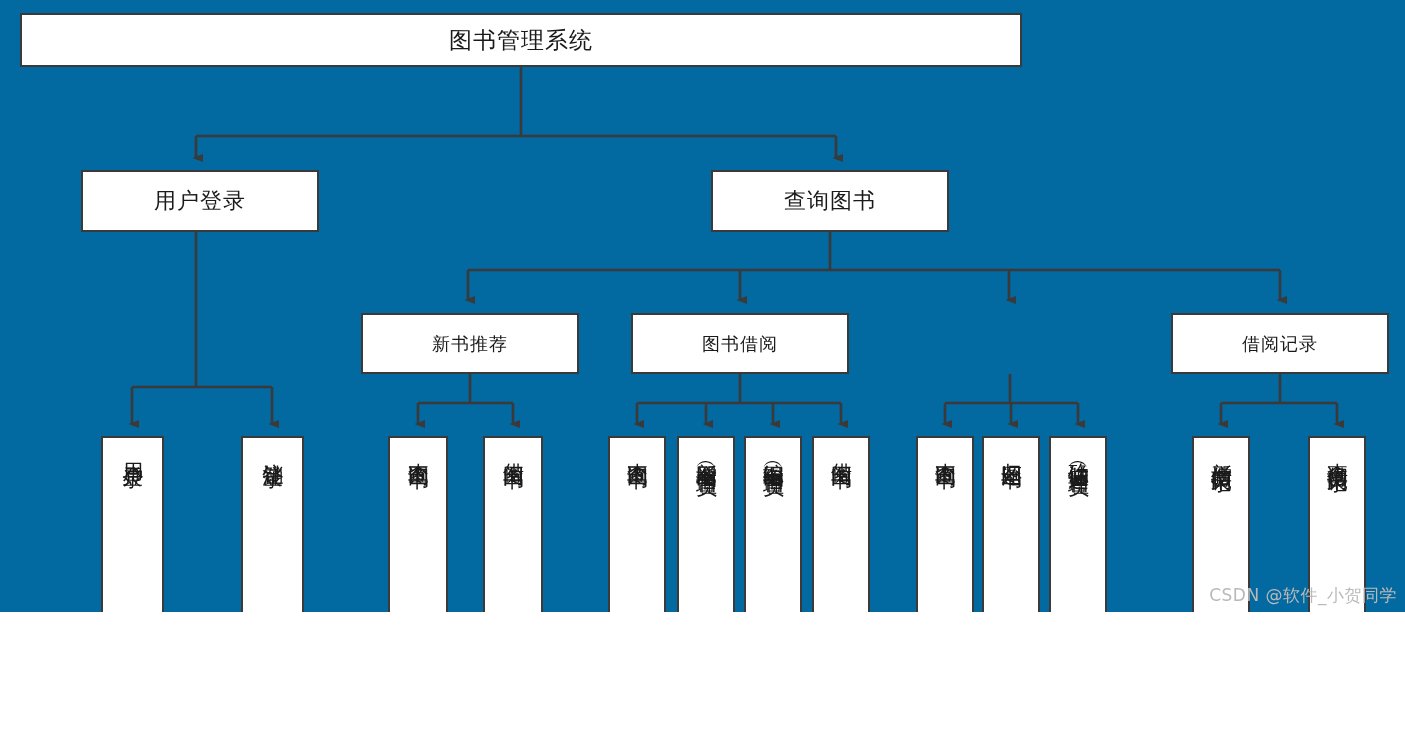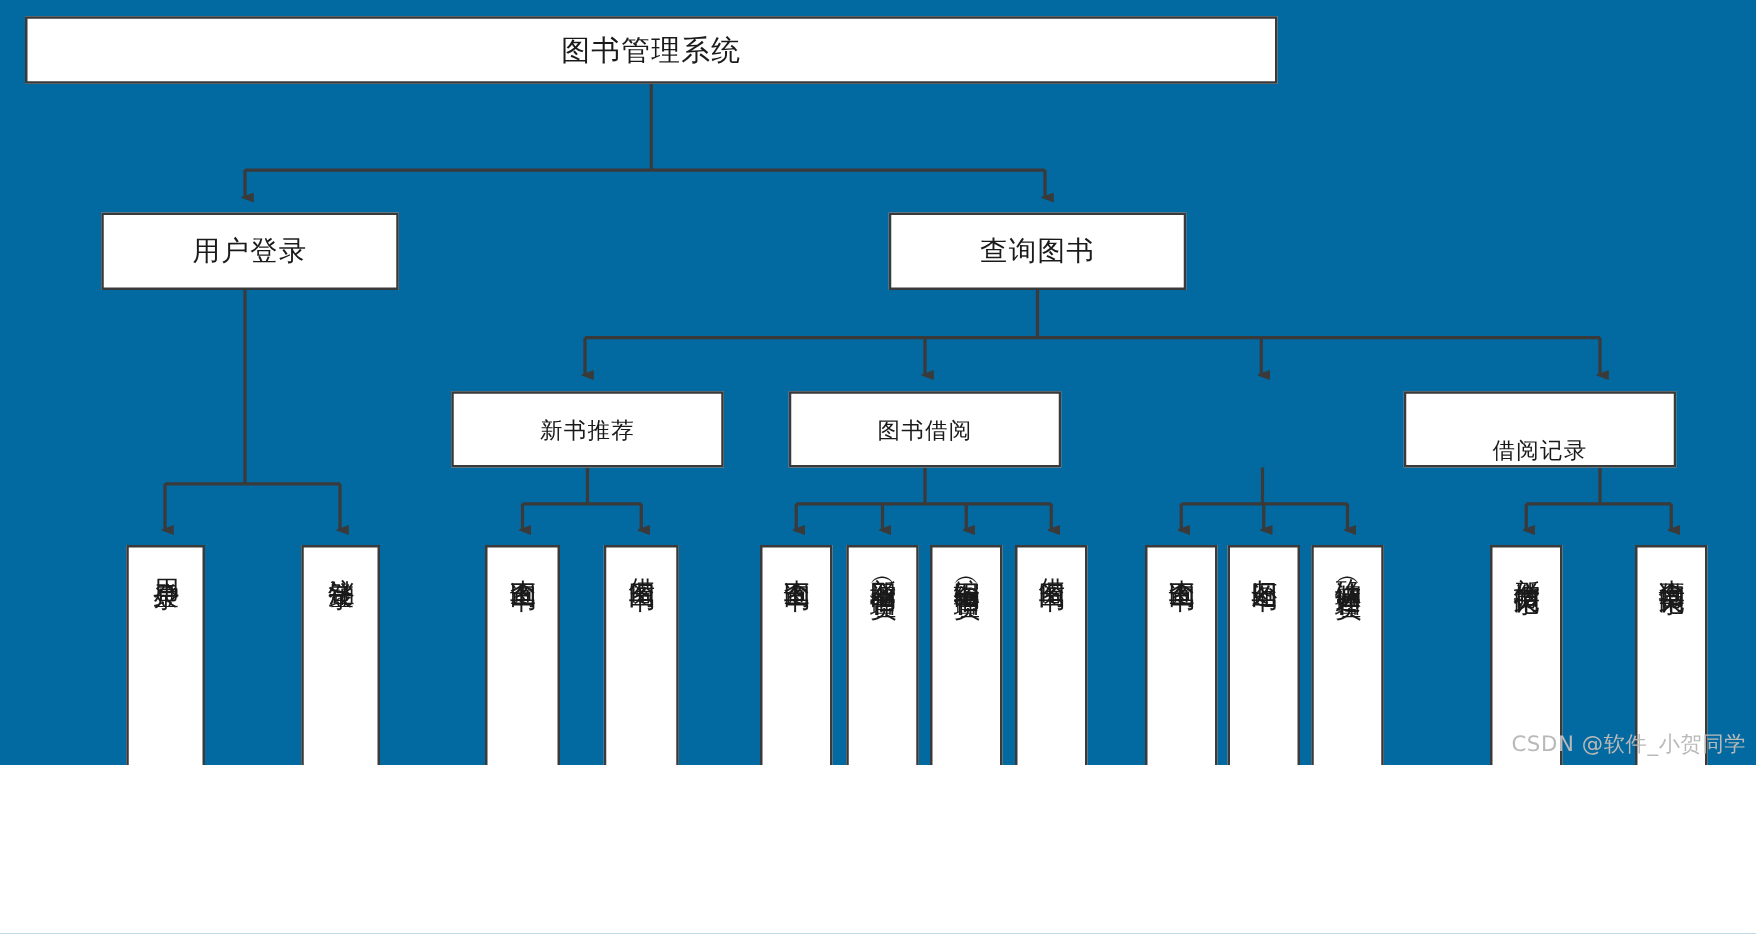--- a/index.html
+++ b/index.html
@@ -137,21 +137,21 @@
   <div class="node lvl2" style="left:711px; top:170px; width:238px; height:62px;">
     <span class="hlabel">查询图书</span>
   </div>
 
   <div class="node lvl3" style="left:361px; top:313px; width:218px; height:61px;">
     <span class="hlabel">新书推荐</span>
   </div>
   <div class="node lvl3" style="left:631px; top:313px; width:218px; height:61px;font-family:Liberation Serif, serif;">
     <span class="hlabel">图书借阅</span>
   </div>
-  <div class="node lvl3" style="left:1123px; top:313px; width:218px; height:61px;align-items:flex-end;">
+  <div class="node lvl3" style="left:1171px; top:313px; width:218px; height:61px;">
     <span class="hlabel">借阅记录</span>
   </div>
 
   <div class="node leaf" style="left:101px; top:436px; width:63px; height:298px;">
     <span class="vlabel">用户登录</span>
   </div>
   <div class="node leaf" style="left:241px; top:436px; width:63px; height:298px;">
     <span class="vlabel">注销登录</span>
   </div>
   <div class="node leaf" style="left:388px; top:436px; width:60px; height:298px;">

